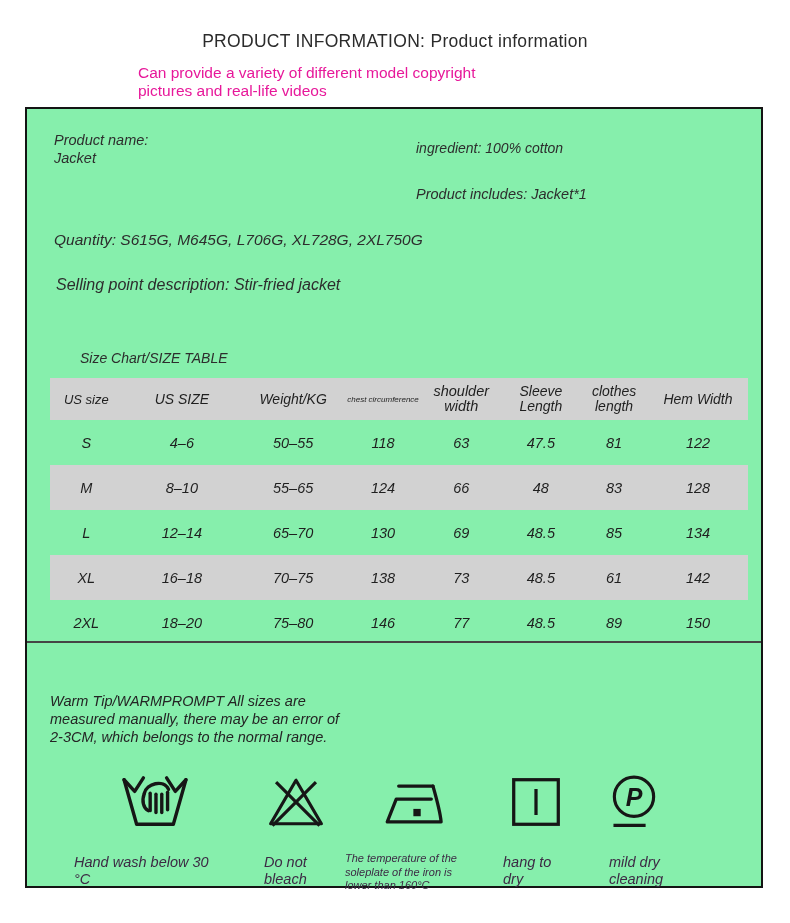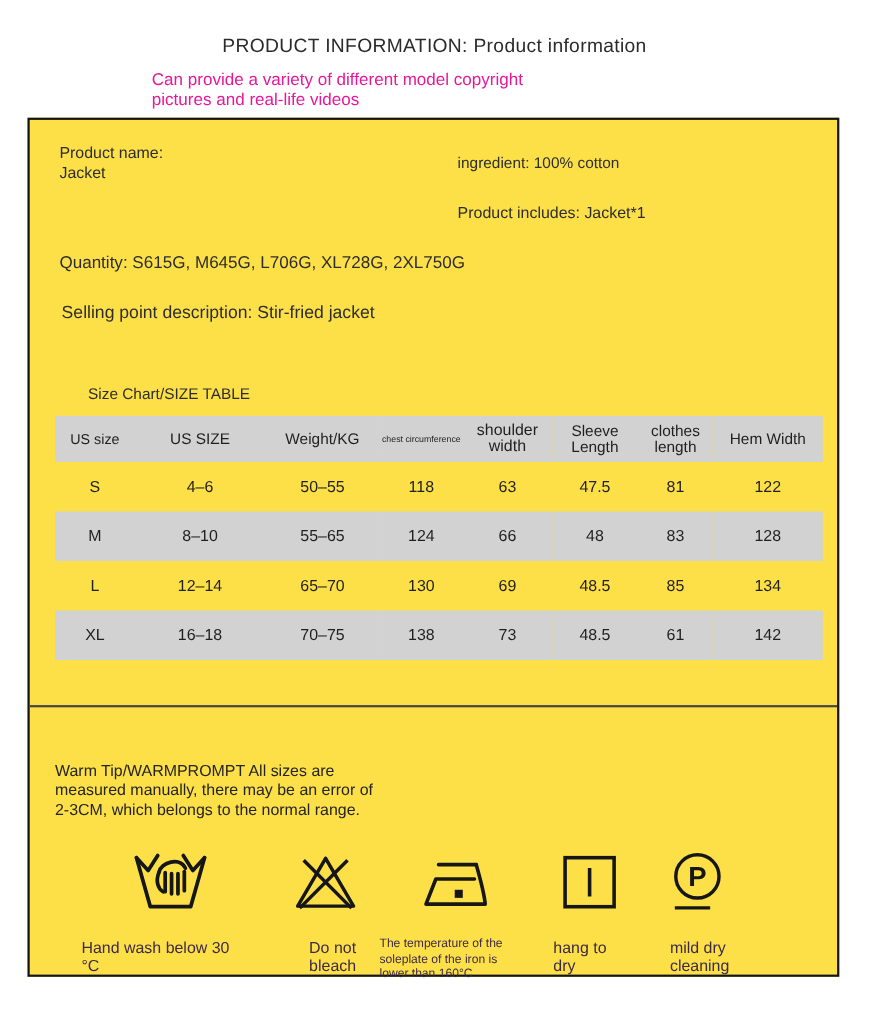--- a/index.html
+++ b/index.html
@@ -14,21 +14,21 @@
     top:31px; left:0; width:790px; text-align:center;
     font-size:17.5px; font-weight:500; letter-spacing:0.3px; color:#2b2b2b;
   }
   .subtitle {
     top:64px; left:138px; width:480px;
     font-size:15.5px; line-height:18px; font-weight:500; color:#e7189a;
   }
 
   .info-box {
     left:25px; top:107px; width:734px; height:777px;
-    border:2px solid #141414; background:#fde047;
+    border:2px solid #141414; background:#86efac;font-style:italic;
   }
 
   .product-name   { left:27px;  top:23px;  font-size:14.5px; line-height:17.5px; }
   .ingredient     { left:389px; top:31px;  font-size:14px; }
   .product-no     { left:27px;  top:76px;  font-size:15.5px; }
   .includes       { left:389px; top:77px;  font-size:14.5px; }
   .quantity       { left:27px;  top:122px; font-size:15.5px; }
   .selling-point  { left:29px;  top:167px; font-size:16px;text-align:right; }
   .chart-label    { left:21px;  top:241px; font-size:14px;margin-left:32px; }
 
@@ -59,21 +59,21 @@
   .care-icon svg { display:block; }
   .care-label { font-size:14.5px; line-height:17px; color:#3c2a44;margin-top:16px; }
   .care-label.small { font-size:11px; line-height:13.5px; }
 
   .ci-1 { left:93px;  top:663px; }
   .ci-2 { left:240px; top:665px; }
   .ci-3 { left:357px; top:671px; }
   .ci-4 { left:483px; top:667px; }
   .ci-5 { left:582px; top:663px; }
   .cl-1 { left:47px;  top:729px; width:180px; }
-  .cl-2 { left:254px; top:729px; }
+  .cl-2 { left:237px; top:729px; }
   .cl-3 { left:318px; top:727px; width:160px; }
   .cl-4 { left:476px; top:729px; }
   .cl-5 { left:582px; top:729px; }
 </style>
 </head>
 <body>
 
 <div class="abs page-title">PRODUCT INFORMATION: Product information</div>
 <div class="abs subtitle pre">Can provide a variety of different model copyright
 pictures and real-life videos</div>
@@ -135,20 +135,30 @@
         </tr>
         <tr>
           <td>XL</td>
           <td>16–18</td>
           <td>70–75</td>
           <td>138</td>
           <td>73</td>
           <td>48.5</td>
           <td>61</td>
           <td>142</td>
+        </tr>
+        <tr>
+          <td>2XL</td>
+          <td>18–20</td>
+          <td>75–80</td>
+          <td>146</td>
+          <td>77</td>
+          <td>48.5</td>
+          <td>89</td>
+          <td>150</td>
         </tr>
       </tbody>
   </table>
 
   <div class="abs divider"></div>
 
   <div class="abs warm-tip pre">Warm Tip/WARMPROMPT All sizes are
 measured manually, there may be an error of
 2-3CM, which belongs to the normal range.</div>
 

